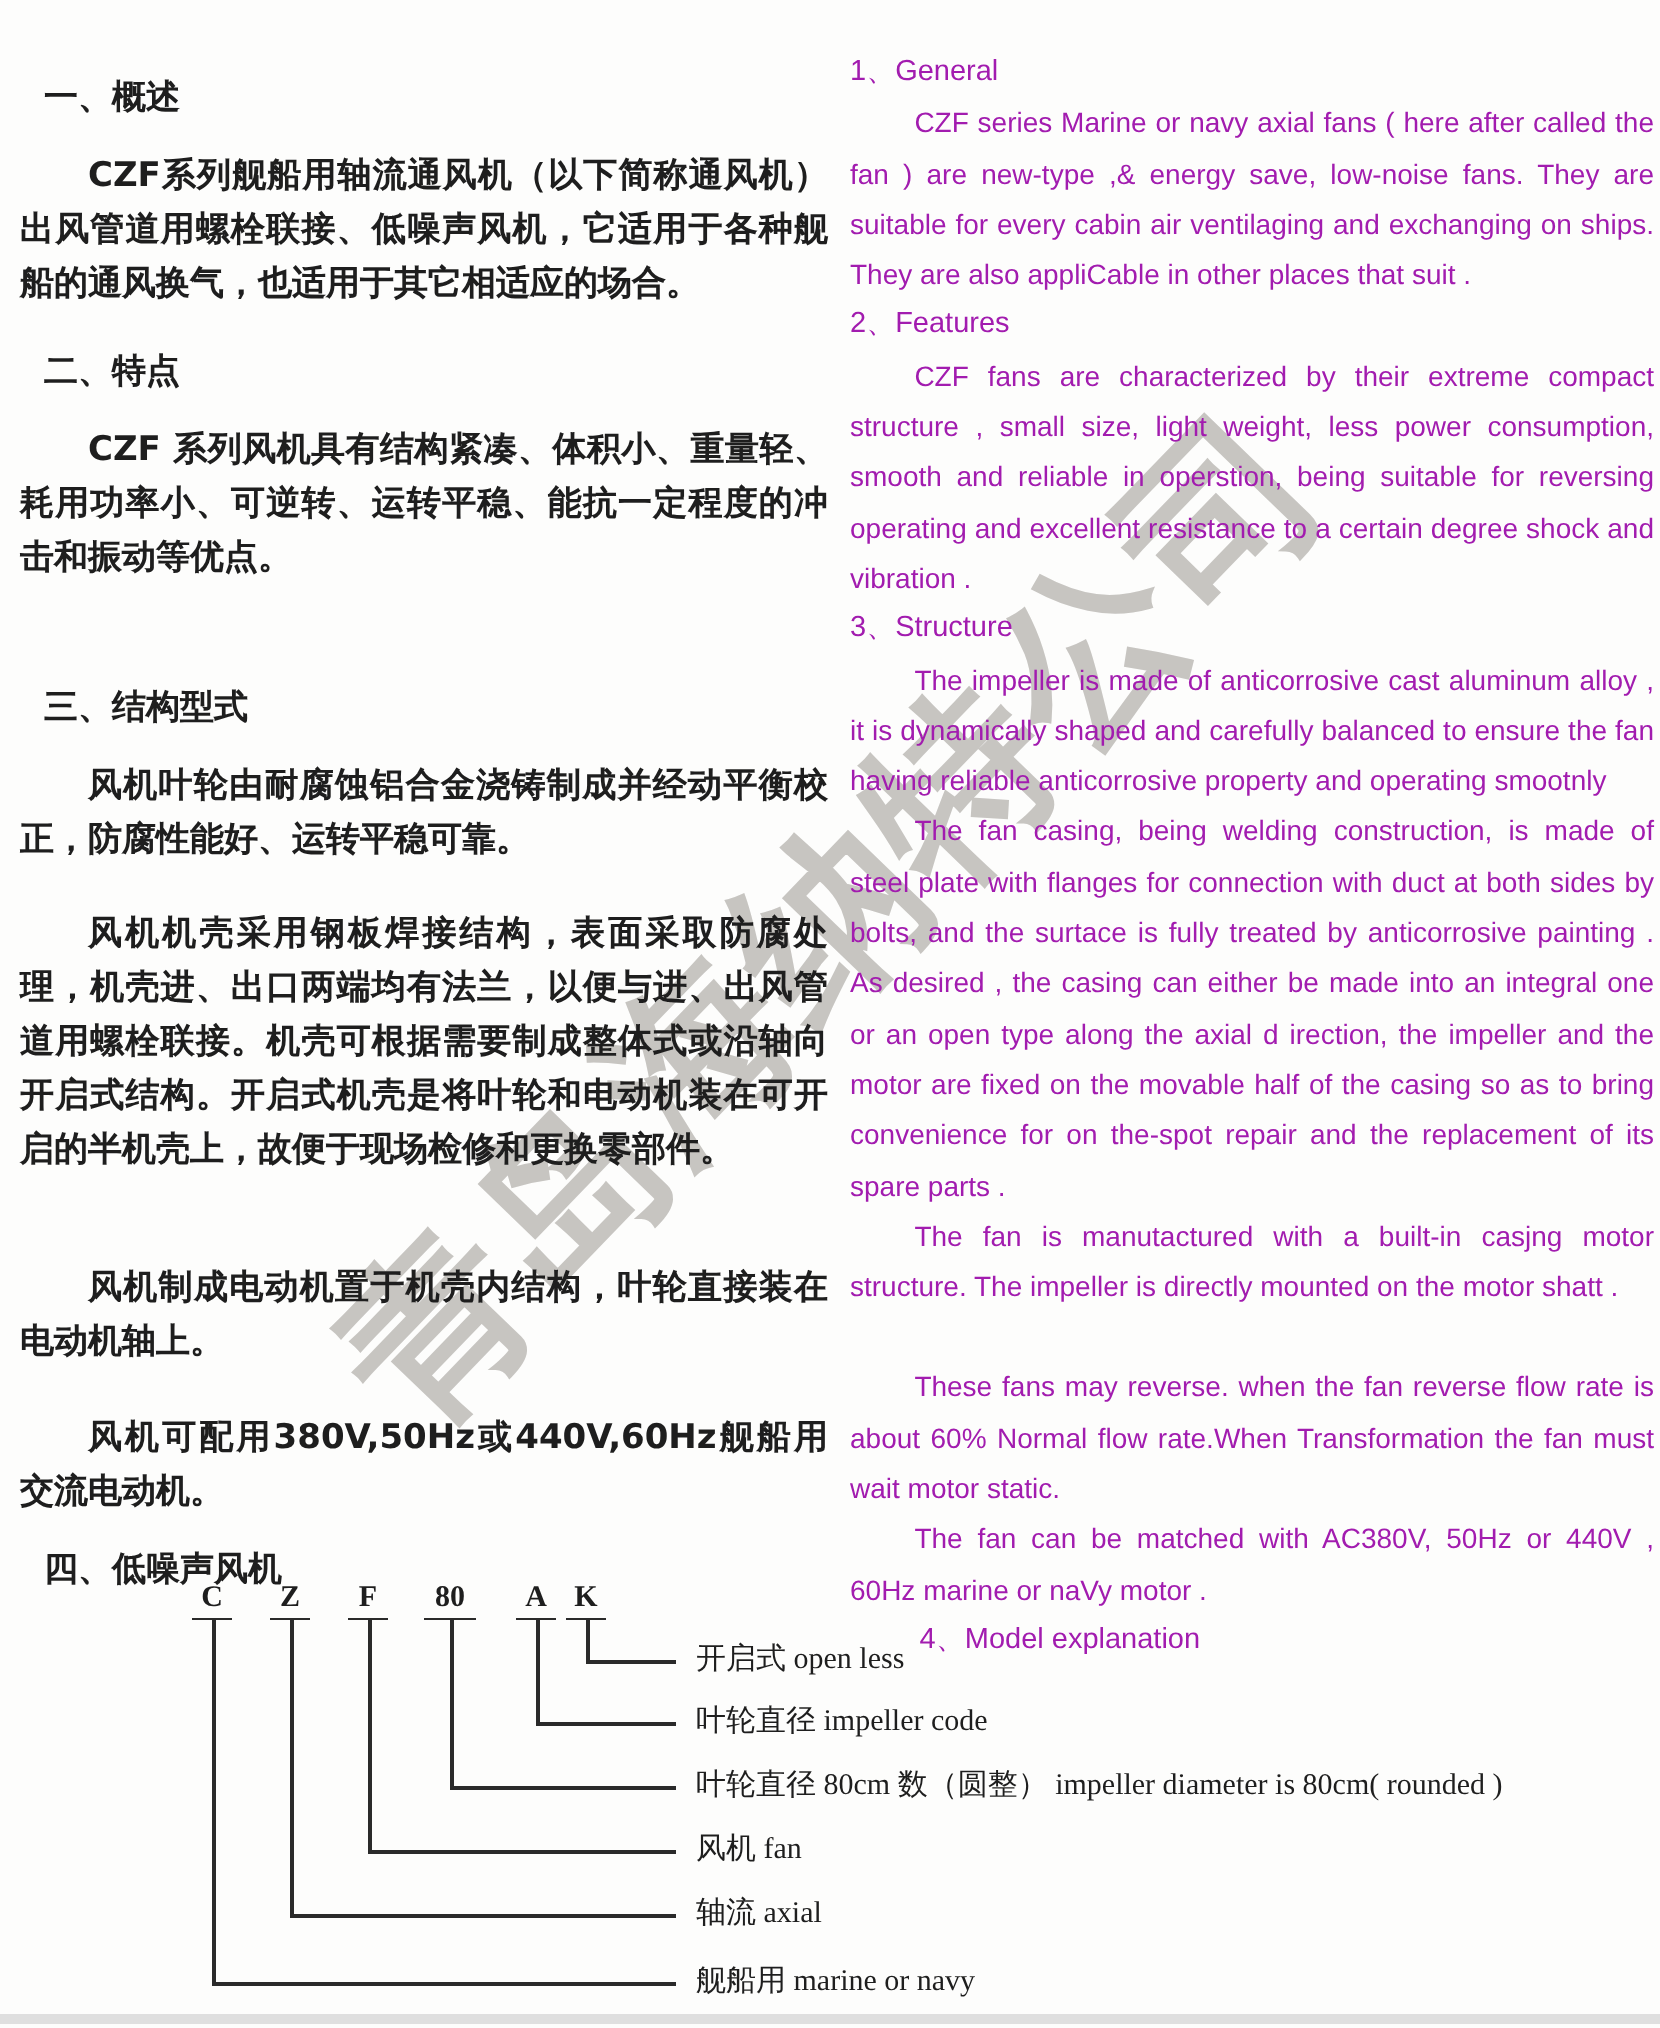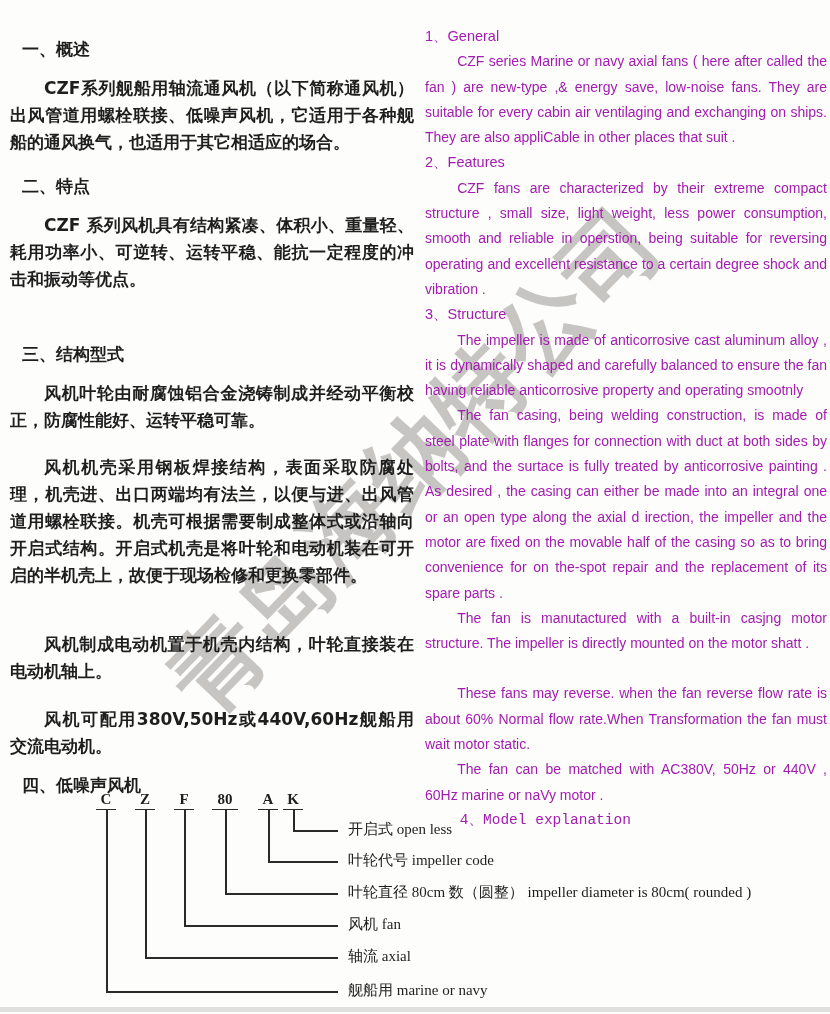--- a/index.html
+++ b/index.html
@@ -19,21 +19,21 @@
   .col{position:absolute;z-index:2;}
   .col-left{left:10px;top:24px;width:404px;font-size:17px;line-height:27px;
             font-weight:bold;font-family:"DejaVu Sans", sans-serif;}
   .col-left h2{margin:12px;font-size:17px;line-height:27px;font-weight:bold;}
   .col-left p{margin:0;text-indent:2em;text-align:justify;}
 
   .col-right{left:425px;top:24px;width:402px;font-size:14px;line-height:25.3px;
              font-family:"Liberation Sans", sans-serif;color:#a21caf;}
   .col-right h2{margin:0;font-size:14.5px;line-height:25.3px;font-weight:normal;}
   .col-right p{margin:0;text-indent:2.3em;text-align:justify;}
-  .col-right .indented-heading{padding-left:2.4em;font-family:Liberation Mono, monospace;}
+  .col-right .indented-heading{padding-left:2.4em;}
 
   .mt17{margin-top:17px !important;}
   .mt20{margin-top:20px !important;}
   .mt21{margin-top:21px !important;}
   .mt25{margin-top:25px !important;}
   .mt42{margin-top:42px !important;}
   .mt48{margin-top:48px !important;}
 
   
   .diagram{position:absolute;inset:0;z-index:2;}
@@ -104,21 +104,21 @@
     <div class="vline" style="left:106px;height:181px;"></div>
 
     <div class="hline" style="top:830px;left:293px;width:45px;"></div>
     <div class="hline" style="top:861px;left:268px;width:70px;"></div>
     <div class="hline" style="top:893px;left:225px;width:113px;"></div>
     <div class="hline" style="top:925px;left:184px;width:154px;"></div>
     <div class="hline" style="top:957px;left:145px;width:193px;"></div>
     <div class="hline" style="top:991px;left:106px;width:232px;"></div>
 
     <div class="diag-label" style="top:820px;">开启式 open less</div>
-    <div class="diag-label" style="top:851px;">叶轮代号 impeller code</div>
+    <div class="diag-label" style="top:851px;">叶轮直径 impeller code</div>
     <div class="diag-label" style="top:883px;">叶轮直径 80cm 数（圆整）  impeller diameter is 80cm( rounded )</div>
     <div class="diag-label" style="top:915px;">风机 fan</div>
     <div class="diag-label" style="top:947px;">轴流 axial</div>
     <div class="diag-label" style="top:981px;">舰船用  marine or navy</div>
   </div>
 
   <div class="scan-edge"></div>
 </div>
 
 </body></html>

